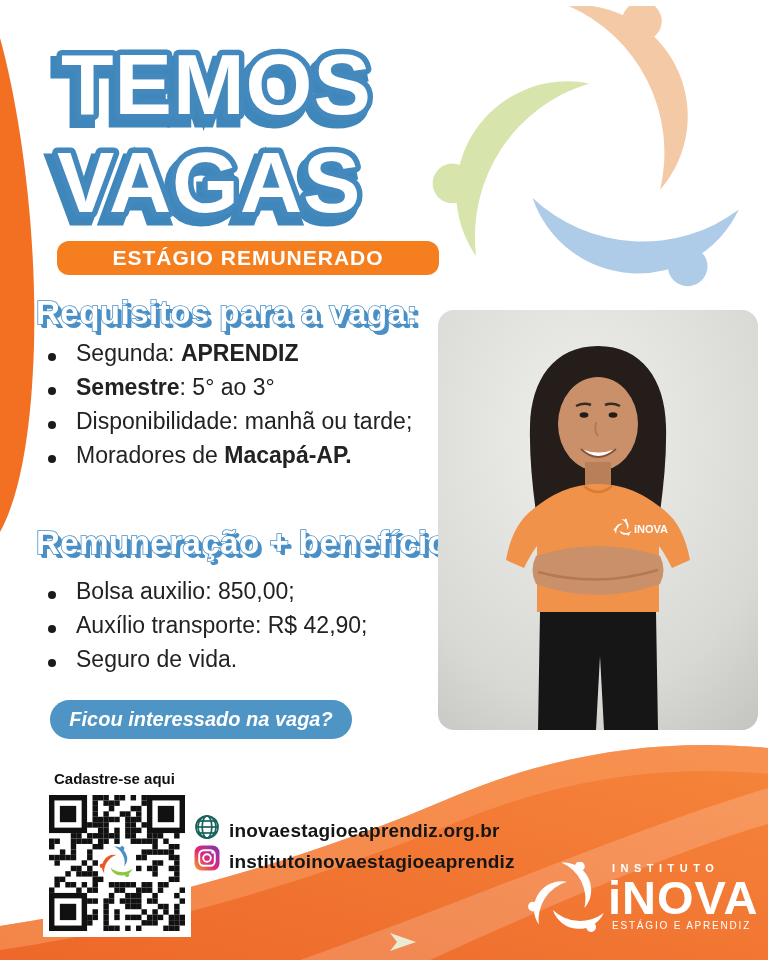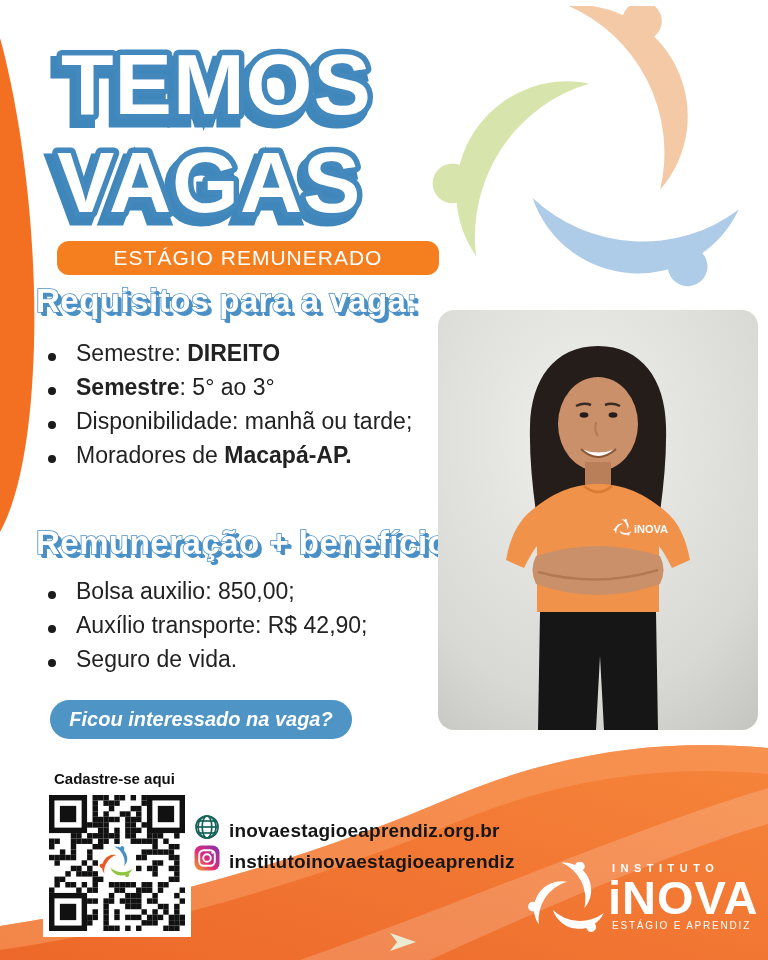--- a/index.html
+++ b/index.html
@@ -14,27 +14,27 @@
 
   
   .title-svg{position:absolute;left:38px;top:26px;width:410px;height:214px;z-index:2;}
   .title-svg text{font-family:"Liberation Sans",sans-serif;font-weight:700;font-size:86px;letter-spacing:1px;}
   .t-shadow{fill:#3f86bb;stroke:#3f86bb;stroke-width:13px;}
   .t-main{fill:#ffffff;stroke:#4389be;stroke-width:11px;paint-order:stroke fill;stroke-linejoin:round;}
 
   
   .banner{position:absolute;left:57px;top:241px;width:382px;height:34px;background:#f57f1e;
           border-radius:12px;display:flex;align-items:center;justify-content:center;z-index:2;}
-  .banner span{color:#fff;font-weight:400;font-size:21px;letter-spacing:1px;}
+  .banner span{color:#fff;font-weight:700;font-size:21px;letter-spacing:1px;}
 
   
   .bubble{position:absolute;margin:0;color:#ffffff;font-weight:700;font-size:33px;letter-spacing:.5px;
           -webkit-text-stroke:1.6px #4a90c6;paint-order:stroke fill;
           text-shadow:3px 3px 0 #4a90c6,4px 4px 0 #4a90c6;z-index:2;white-space:nowrap;}
-  .h-req{left:36px;top:282px;}
+  .h-req{left:36px;top:294px;}
   .h-ben{left:36px;top:524px;}
 
   
   .blist{position:absolute;left:48px;margin:0;padding:0;list-style:none;z-index:2;}
   .l-req{top:340px;}
   .l-ben{top:578px;}
   .blist li{display:flex;align-items:baseline;height:34px;font-size:23px;color:#222;}
   .blist .dot{flex:none;width:8px;height:8px;border-radius:50%;background:#1b1b1b;
               align-self:center;margin-right:20px;}
   .blist b{font-weight:700;}
@@ -100,21 +100,21 @@
   </svg>
 
   <div class="banner">
     <span>ESTÁGIO REMUNERADO</span>
   </div>
 
   <h2 class="bubble h-req">Requisitos para a vaga:</h2>
   <ul class="blist l-req">
     <li>
         <span class="dot"></span>
-        <span><span>Semestre: </span><b>DIREITO</b><span></span></span>
+        <span><span>Segunda: </span><b>APRENDIZ</b><span></span></span>
       </li>
     <li>
         <span class="dot"></span>
         <span><span></span><b>Semestre</b><span>: 5° ao 3°</span></span>
       </li>
     <li>
         <span class="dot"></span>
         <span><span>Disponibilidade: manhã ou tarde;</span><b></b><span></span></span>
       </li>
     <li>

